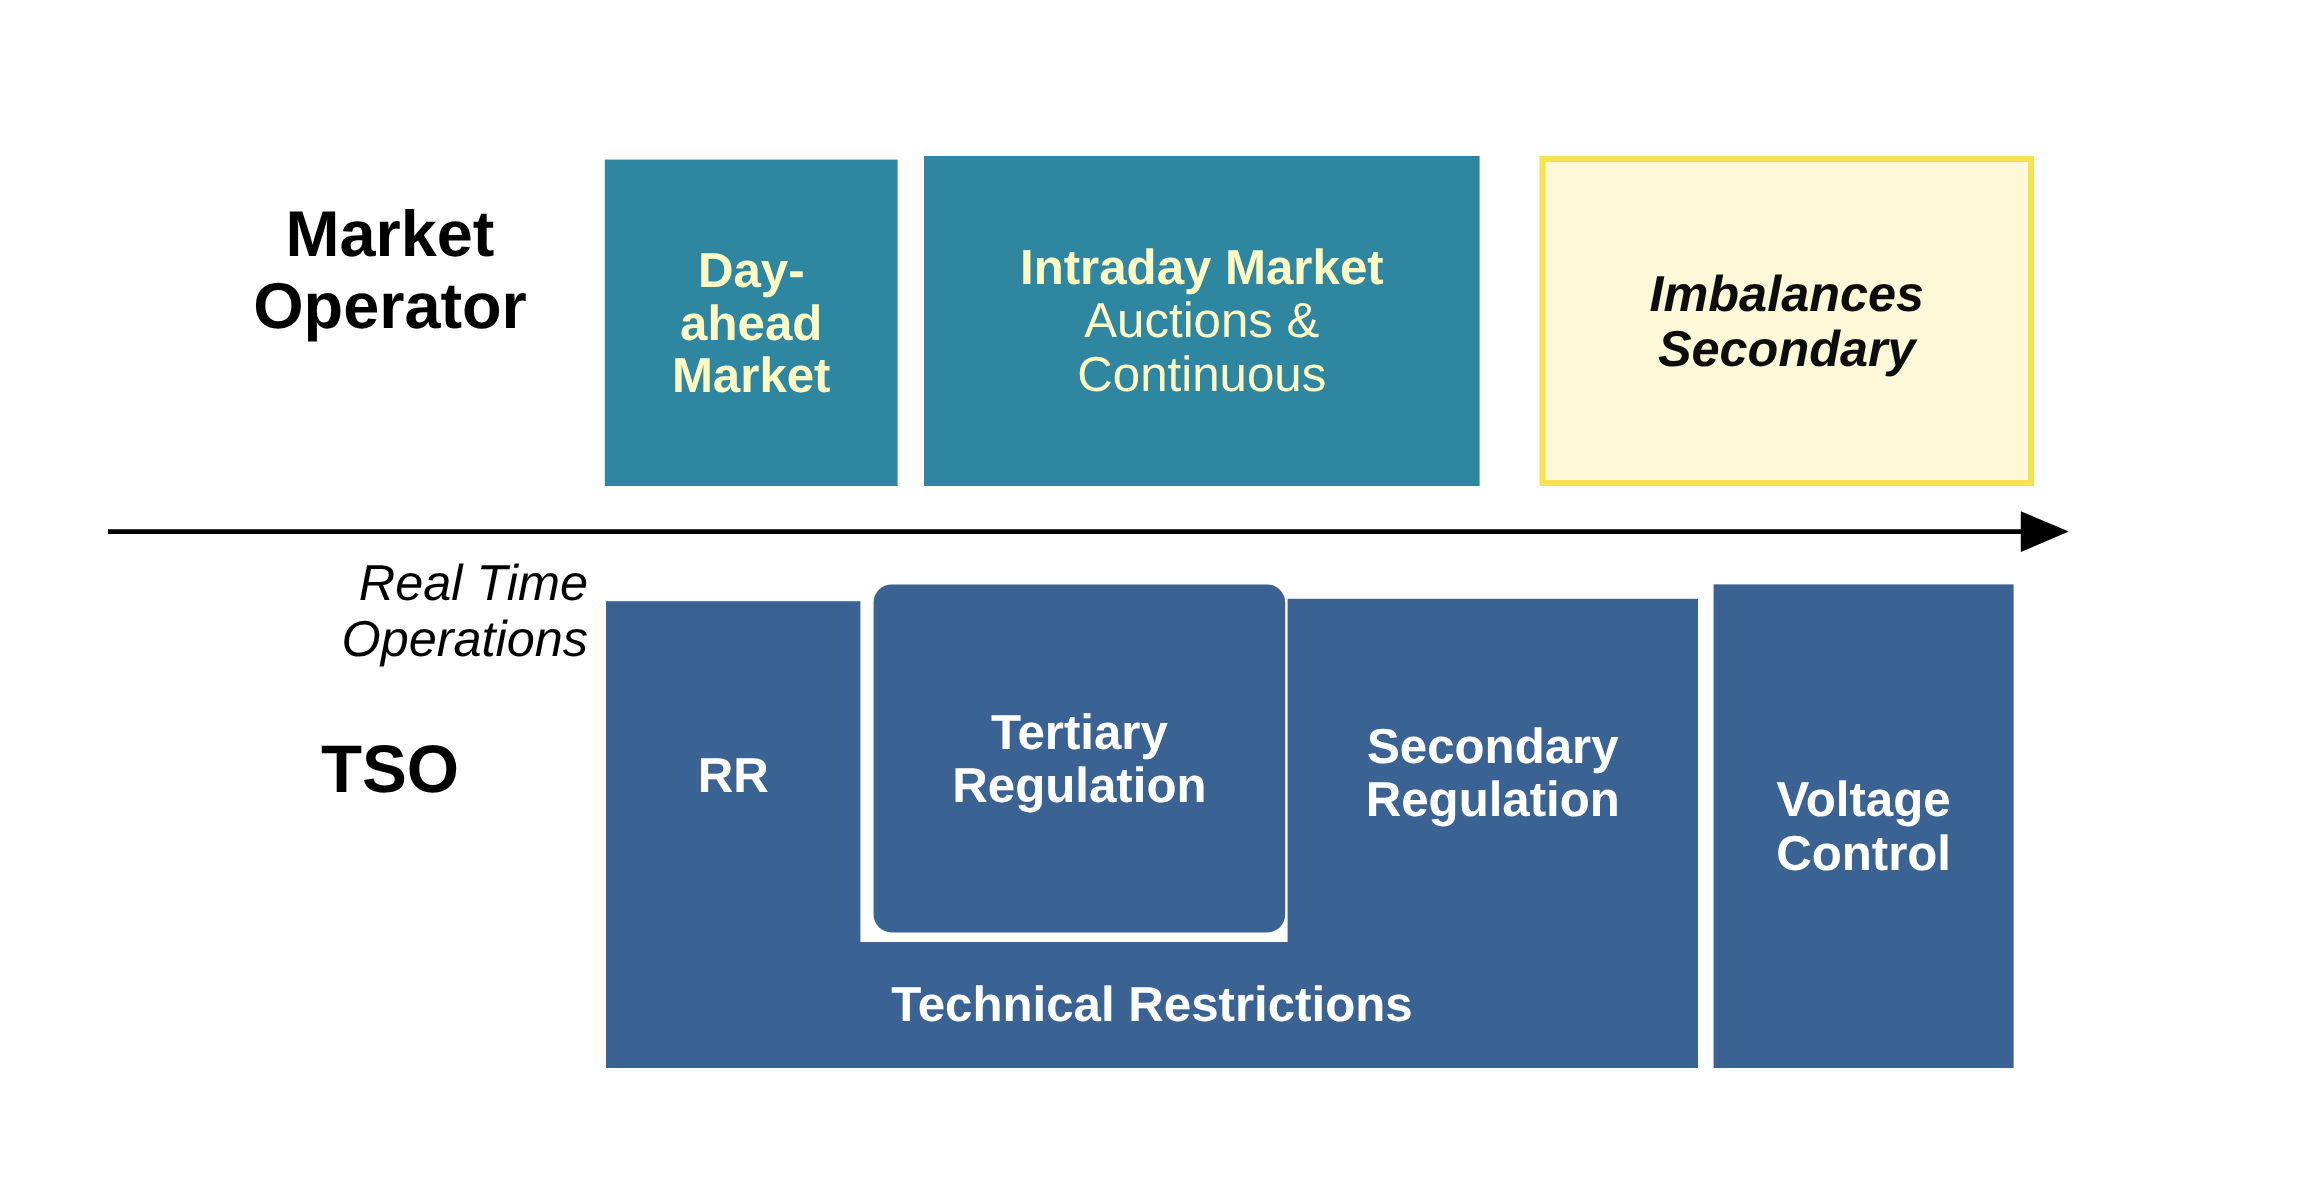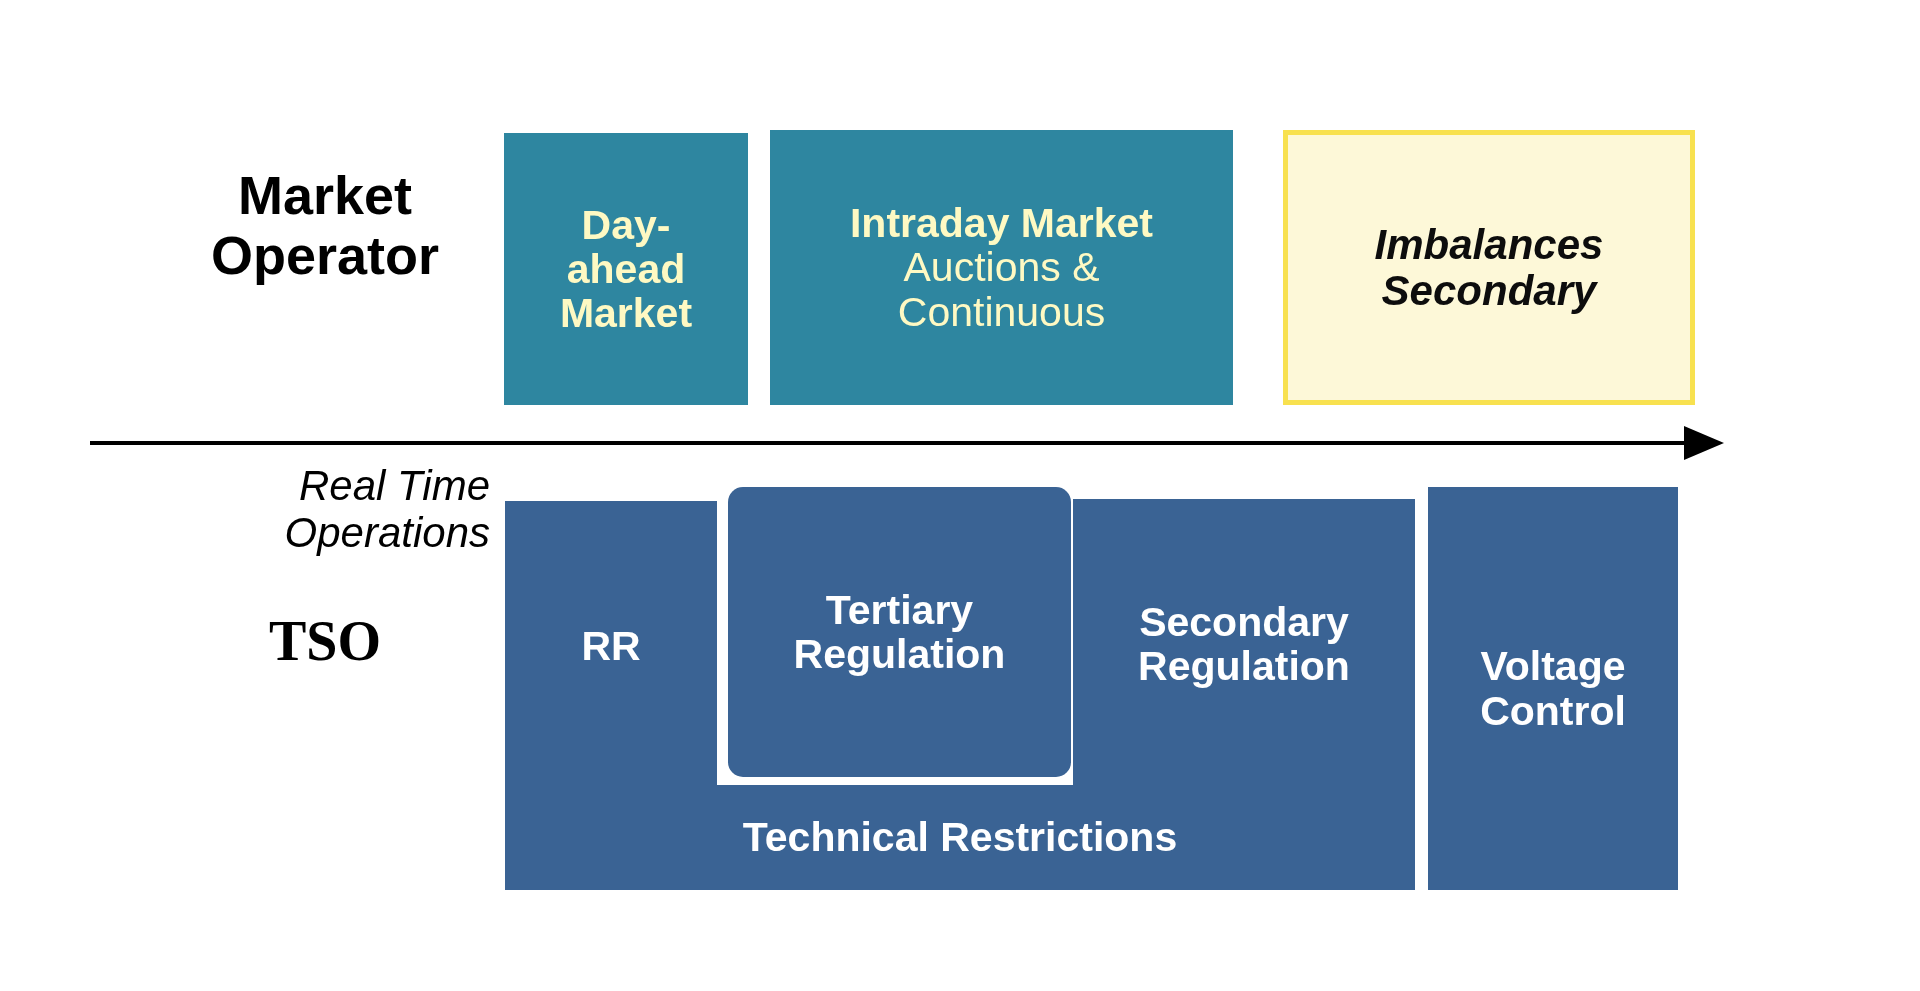--- a/index.html
+++ b/index.html
@@ -76,21 +76,21 @@
   <div class="lbl lbl-bold" style="left:160px; top:165px; width:330px; font-size:54px;">
     <div>Market</div>
     <div>Operator</div>
   </div>
 
   <div class="lbl lbl-italic" style="left:160px; top:462px; width:330px; font-size:42px;">
     <div>Real Time</div>
     <div>Operations</div>
   </div>
 
-  <div class="lbl lbl-bold" style="left:160px; top:610px; width:330px; font-size:56px;font-family:Liberation Serif, serif;">TSO</div>
+  <div class="lbl lbl-bold" style="left:160px; top:610px; width:330px; font-size:56px;">TSO</div>
 
   <div class="box teal" style="left:504px; top:133px; width:244px; height:272px; font-size:41px;">
     <div class="ttl-bold">Day-</div>
     <div class="ttl-bold">ahead</div>
     <div class="ttl-bold">Market</div>
   </div>
 
   <div class="box teal" style="left:770px; top:130px; width:463px; height:275px; font-size:41px;">
     <div class="ttl-bold">Intraday Market</div>
     <div class="ttl-light">Auctions &amp;</div>

